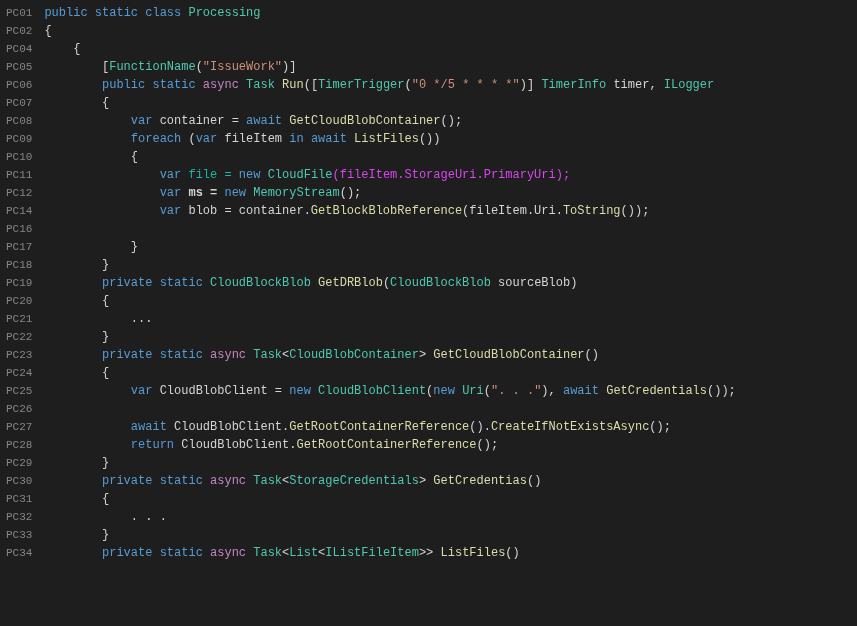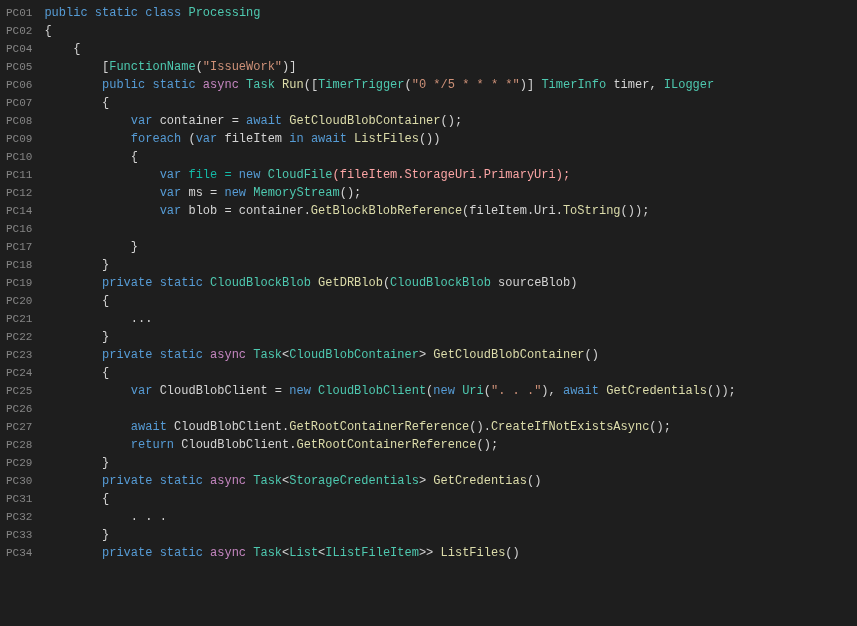--- a/index.html
+++ b/index.html
@@ -80,25 +80,25 @@
     <div class="code-line">
       <span class="line-number">PC09</span>
       <span class="line-content"><span style="color: rgb(212, 212, 212);">            </span><span style="color: rgb(86, 156, 214);">foreach </span><span style="color: rgb(212, 212, 212);">(</span><span style="color: rgb(86, 156, 214);">var </span><span style="color: rgb(212, 212, 212);">fileItem </span><span style="color: rgb(86, 156, 214);">in </span><span style="color: rgb(86, 156, 214);">await </span><span style="color: rgb(220, 220, 170);">ListFiles</span><span style="color: rgb(212, 212, 212);">())</span></span>
     </div>
     <div class="code-line">
       <span class="line-number">PC10</span>
       <span class="line-content"><span style="color: rgb(212, 212, 212);">            {</span></span>
     </div>
     <div class="code-line">
       <span class="line-number">PC11</span>
-      <span class="line-content"><span style="color: rgb(212, 212, 212);">                </span><span style="color: rgb(86, 156, 214);">var </span><span style="color: #14b8a6;">file = </span><span style="color: rgb(86, 156, 214);">new </span><span style="color: rgb(78, 201, 176);">CloudFile</span><span style="color: #fca5a5;">(fileItem.StorageUri.PrimaryUri);</span></span>
+      <span class="line-content"><span style="color: rgb(212, 212, 212);">                </span><span style="color: rgb(86, 156, 214);">var </span><span style="color: #14b8a6;">file = </span><span style="color: rgb(86, 156, 214);">new </span><span style="color: rgb(78, 201, 176);">CloudFile</span><span style="color: #d946ef;">(fileItem.StorageUri.PrimaryUri);</span></span>
     </div>
     <div class="code-line">
       <span class="line-number">PC12</span>
-      <span class="line-content"><span style="color: rgb(212, 212, 212);">                </span><span style="color: rgb(86, 156, 214);">var </span><span style="color: rgb(212, 212, 212);">ms = </span><span style="color: rgb(86, 156, 214);">new </span><span style="color: rgb(78, 201, 176);">MemoryStream</span><span style="color: rgb(212, 212, 212);">();</span></span>
+      <span class="line-content"><span style="color: rgb(212, 212, 212);">                </span><span style="color: rgb(86, 156, 214);">var </span><span style="color: rgb(212, 212, 212); font-weight: bold;">ms = </span><span style="color: rgb(86, 156, 214);">new </span><span style="color: rgb(78, 201, 176);">MemoryStream</span><span style="color: rgb(212, 212, 212);">();</span></span>
     </div>
     <div class="code-line">
       <span class="line-number">PC14</span>
       <span class="line-content"><span style="color: rgb(212, 212, 212);">                </span><span style="color: rgb(86, 156, 214);">var </span><span style="color: rgb(212, 212, 212);">blob = container.</span><span style="color: rgb(220, 220, 170);">GetBlockBlobReference</span><span style="color: rgb(212, 212, 212);">(fileItem.Uri.</span><span style="color: rgb(220, 220, 170);">ToString</span><span style="color: rgb(212, 212, 212);">());</span></span>
     </div>
     <div class="code-line">
       <span class="line-number">PC16</span>
       <span class="line-content"></span>
     </div>
     <div class="code-line">

